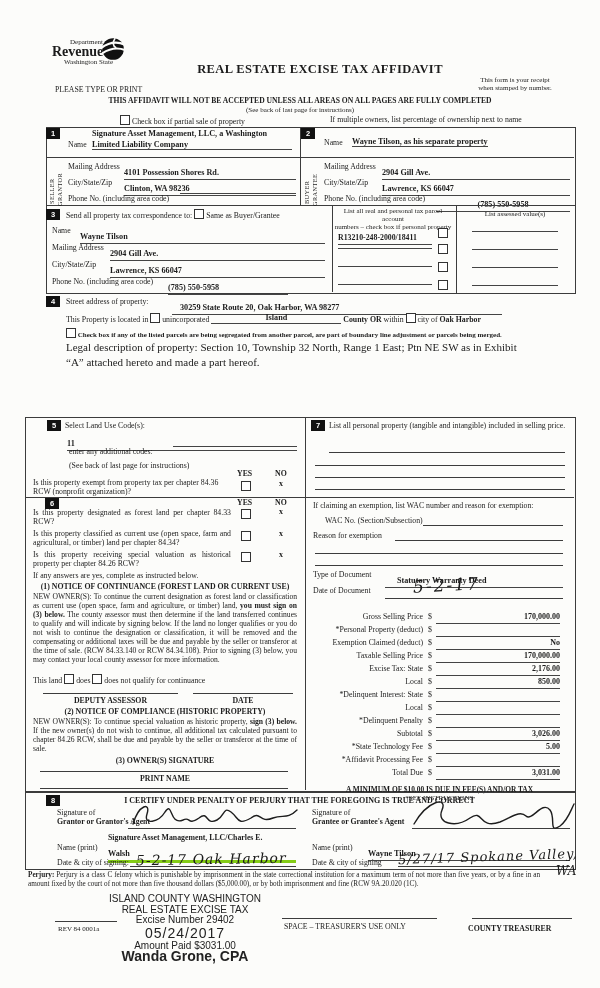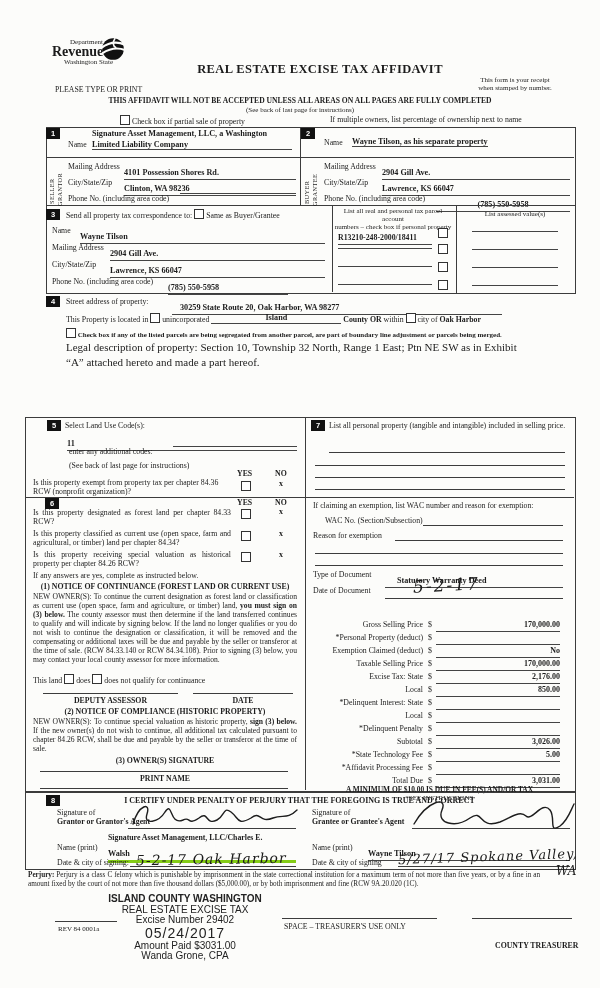--- a/index.html
+++ b/index.html
@@ -16,21 +16,21 @@
   .b{font-weight:bold;}
   .val{font-weight:bold;font-size:8.2px;}
   .fl{display:inline-block;border-bottom:1px solid #444;height:10px;vertical-align:bottom;}
   .cb{display:inline-block;width:8px;height:8px;border:1px solid #333;background:#fff;vertical-align:-1px;}
   .vert{position:absolute;writing-mode:vertical-rl;transform:rotate(180deg);
         font-size:6.3px;letter-spacing:.4px;color:#222;}
   .just{text-align:justify;line-height:9px;font-size:7.6px;}
   .hand{font-family:"DejaVu Serif",serif;font-style:italic;color:#1a1a1a;}
   .ctr{text-align:center;}
   .stamp{font-family:"Liberation Sans",sans-serif;color:#222;text-align:center;line-height:10.5px;}
-  .taxrow{position:absolute;left:0;width:270px;height:12px;margin-top:8px;}
+  .taxrow{position:absolute;left:0;width:270px;height:12px;}
   .taxrow .tl{position:absolute;left:0;width:118px;text-align:right;font-size:7.8px;top:0;}
   .taxrow .cur{position:absolute;left:123px;font-size:7.8px;top:0;}
   .taxrow .tv{position:absolute;left:131px;width:124px;border-bottom:1px solid #444;
               text-align:right;font-size:8px;height:11px;font-weight:bold;}
   .xmark{font-weight:bold;font-size:8px;}
 </style>
 </head>
 <body>
 
 <div class="page">
@@ -331,27 +331,27 @@
   <div class="hl" style="left:398px;top:866px;width:172px;"></div>
   <div class="abs hand" style="left:398px;top:849px;font-size:13px;transform:rotate(-2deg);letter-spacing:1px;">5/27/17  Spokane Valley,</div>
   <div class="abs hand" style="left:556px;top:864px;font-size:12px;">WA</div>
 
   <div class="abs just" style="left:28px;top:871px;width:512px;font-size:7.2px;line-height:8.6px;">
     <span class="b">Perjury:</span>
     <span>Perjury is a class C felony which is punishable by imprisonment in the state correctional institution for a maximum term of not more than five years, or by a fine in an amount fixed by the court of not more than five thousand dollars ($5,000.00), or by both imprisonment and fine (RCW 9A.20.020 (1C).</span>
   </div>
 
   <div class="abs stamp" style="left:95px;top:894px;width:180px;">
-    <div style="font-size:10px;font-weight:bold;">ISLAND COUNTY WASHINGTON</div>
+    <div style="font-size:10px;">ISLAND COUNTY WASHINGTON</div>
     <div style="font-size:10px;">REAL ESTATE EXCISE TAX</div>
     <div style="font-size:10px;">Excise Number 29402</div>
     <div style="font-size:14px;line-height:15px;letter-spacing:1px;">05/24/2017</div>
     <div style="font-size:10px;">Amount Paid $3031.00</div>
-    <div style="font-size:10px;">Wanda Grone, CPA</div>
+    <div style="font-size:14px;font-weight:bold;">Wanda Grone, CPA</div>
   </div>
   <div class="hl" style="left:55px;top:921px;width:62px;"></div>
   <div class="abs sm" style="left:58px;top:925px;">REV 84 0001a</div>
   <div class="hl" style="left:282px;top:918px;width:155px;"></div>
   <div class="abs lbl" style="left:284px;top:922px;">SPACE – TREASURER'S USE ONLY</div>
   <div class="hl" style="left:472px;top:918px;width:100px;"></div>
-  <div class="abs lbl b" style="left:495px;top:924px;margin-top:17px;">COUNTY TREASURER</div>
+  <div class="abs lbl b" style="left:468px;top:924px;">COUNTY TREASURER</div>
 
 </div>
 
 </body></html>

